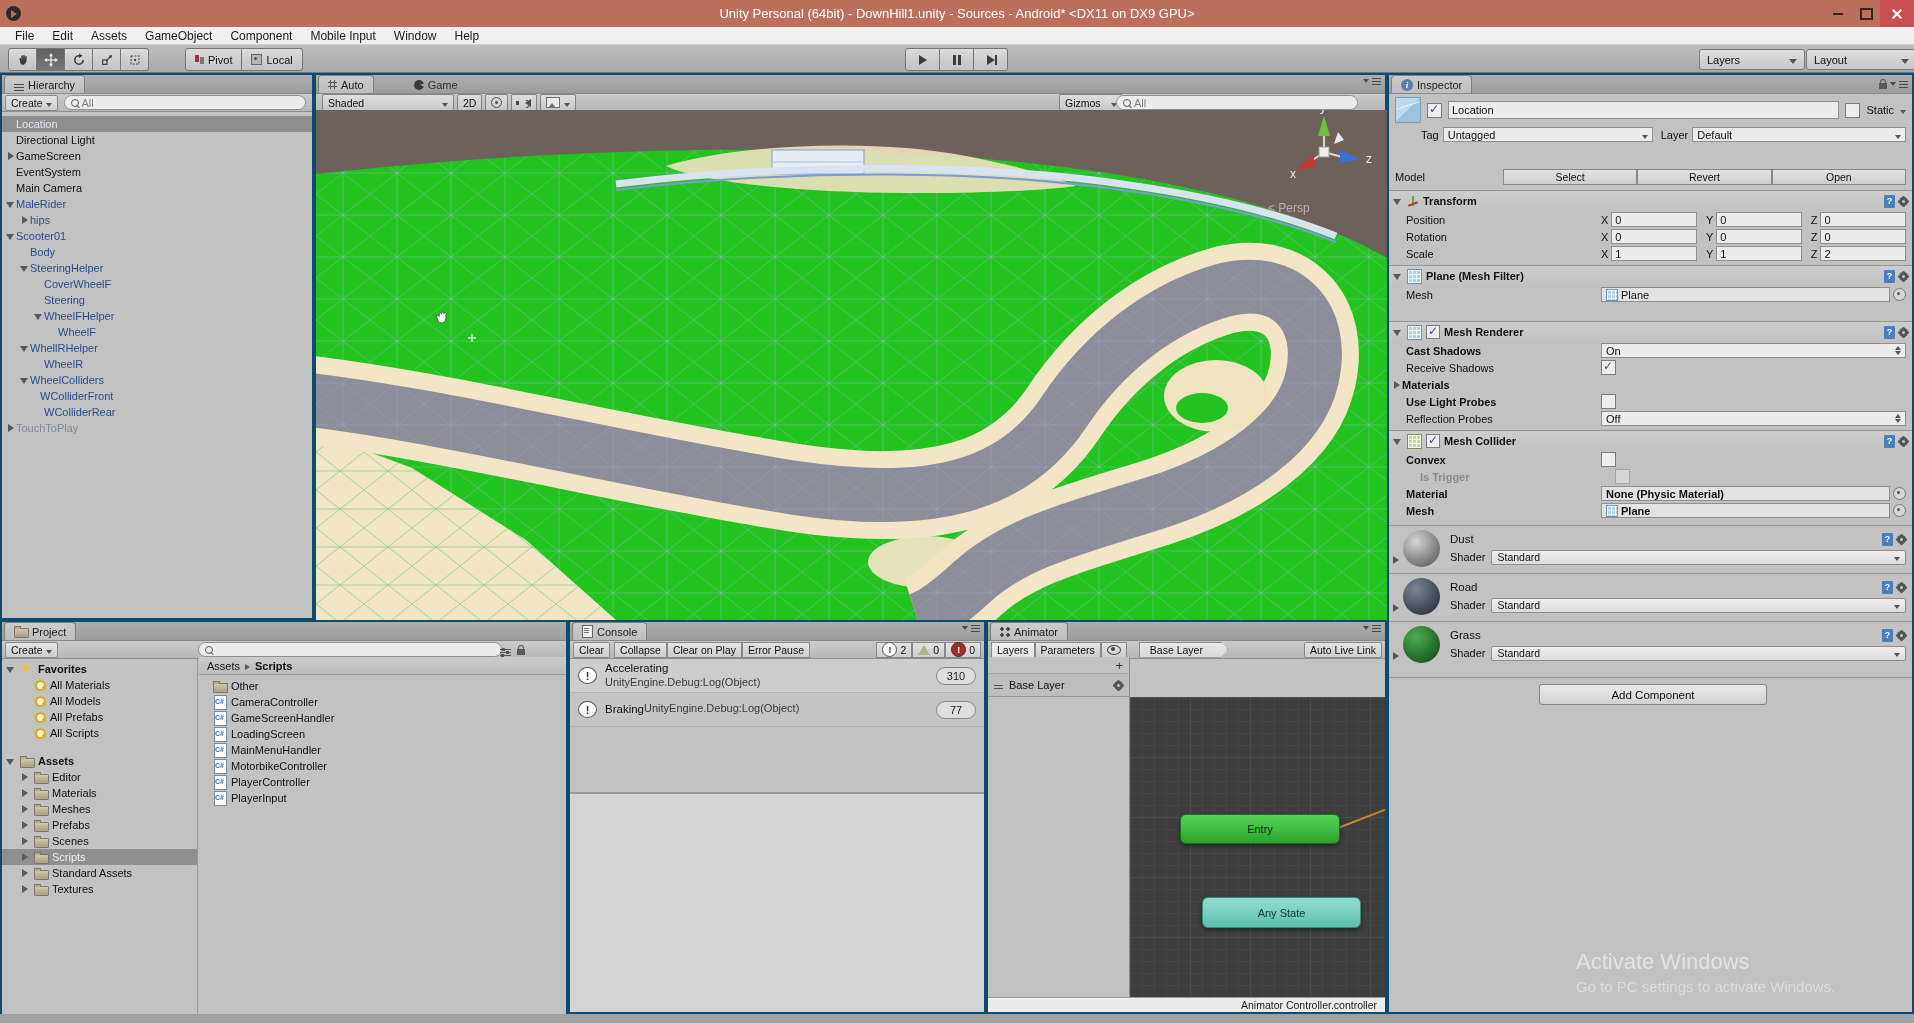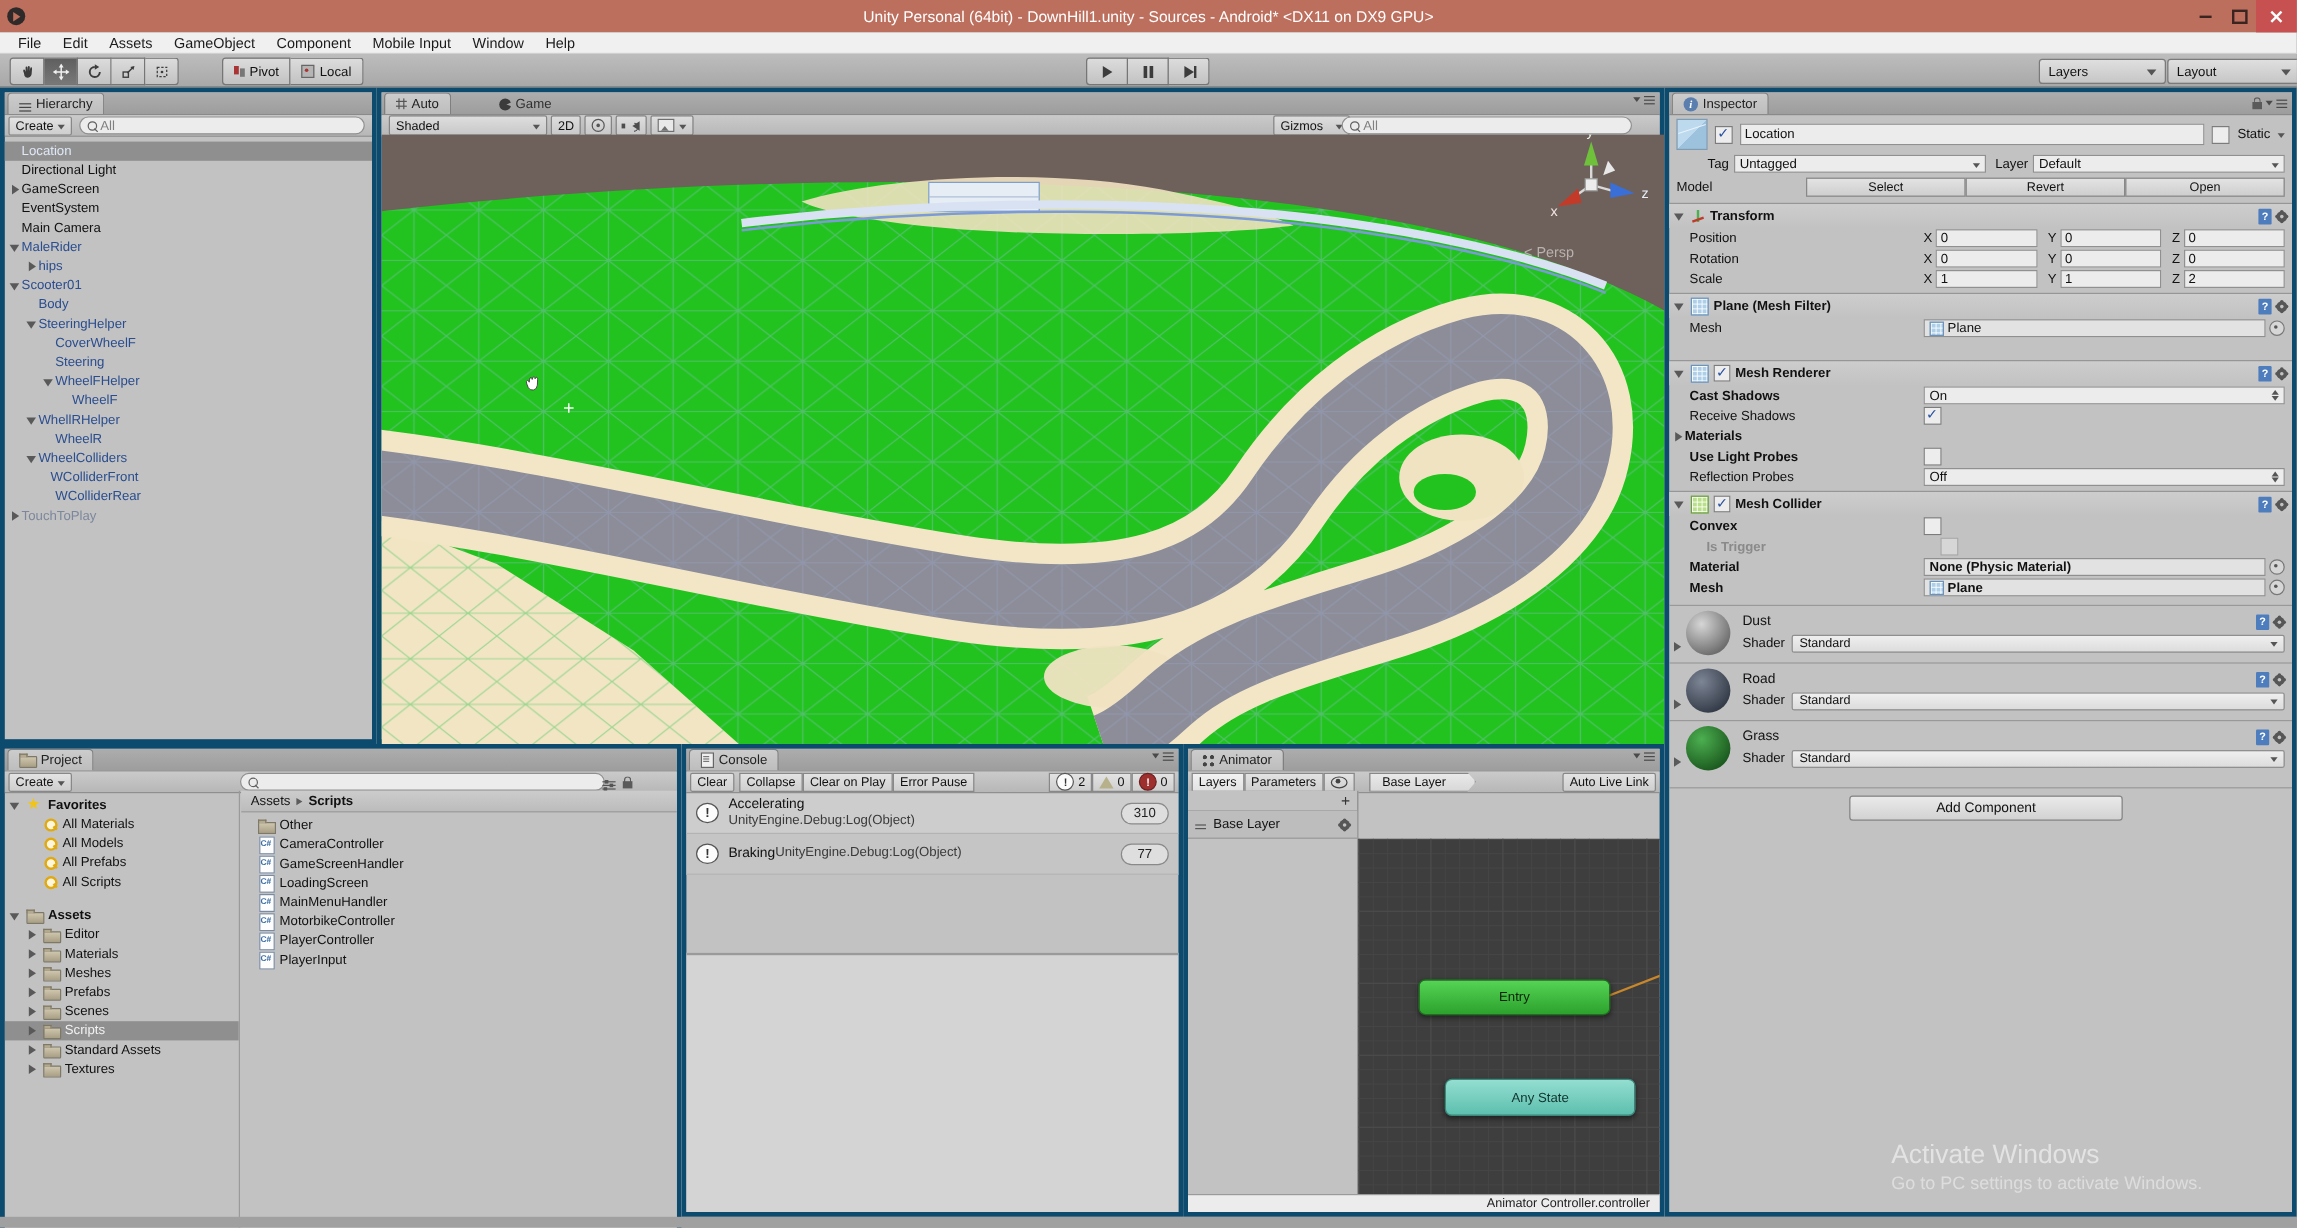--- a/index.html
+++ b/index.html
@@ -32,21 +32,21 @@
   .pl-btn:last-child{border-radius:0 3px 3px 0;}
   .i-pivot{width:9px;height:9px;position:relative;}
   .i-pivot::before{content:"";position:absolute;left:0;top:0;width:4px;height:7px;background:#a33;}
   .i-pivot::after{content:"";position:absolute;left:5px;top:2px;width:4px;height:7px;background:#777;}
   .i-local{width:9px;height:9px;background:#b5b5b5;border:1px solid #666;position:relative;}
   .i-local::after{content:"";position:absolute;left:2px;top:2px;width:3px;height:3px;border-radius:50%;background:#a33;}
   .ddbtn{height:19px;padding:0 7px;background:linear-gradient(#dfdfdf,#c6c6c6);border:1px solid #7a7a7a;border-radius:3px;display:flex;align-items:center;font-size:11px;}
   .ddbtn .caret{margin-left:auto;padding-left:10px;}
   .caret::after{content:"";display:inline-block;width:0;height:0;border-left:4px solid transparent;border-right:4px solid transparent;border-top:5px solid #555;}
   
-  .panel{position:absolute;background:#c2c2c2;border:4px solid #0c4a6e;box-sizing:border-box;}
+  .panel{position:absolute;background:#c2c2c2;border:2px solid #0c4a6e;box-sizing:border-box;}
   .tabstrip{height:18px;background:linear-gradient(#adadad,#9d9d9d);border-bottom:1px solid #8a8a8a;display:flex;align-items:flex-end;position:relative;}
   .tab{height:17px;margin-left:2px;padding:0 9px;display:flex;align-items:center;gap:4px;font-size:11px;color:#222;
        background:linear-gradient(#cccccc,#bdbdbd);border:1px solid #7f7f7f;border-bottom:none;border-radius:4px 4px 0 0;}
   .tab.inactive{background:transparent;border-color:transparent;color:#303030;}
   .pmenu{position:absolute;right:4px;top:4px;display:flex;align-items:center;gap:3px;}
   .pmenu .v::after{content:"";display:block;width:0;height:0;border-left:3px solid transparent;border-right:3px solid transparent;border-top:4px solid #4a4a4a;}
   .pmenu .l{width:9px;height:1px;background:#4a4a4a;box-shadow:0 3px 0 #4a4a4a,0 -3px 0 #4a4a4a;}
   .ptool{height:17px;background:linear-gradient(#cacaca,#b7b7b7);border-bottom:1px solid #8f8f8f;display:flex;align-items:center;padding:0 3px;position:relative;}
   .minibtn{height:14px;padding:0 5px;background:linear-gradient(#e3e3e3,#cecece);border:1px solid #888;border-radius:2px;display:flex;align-items:center;gap:3px;font-size:10.5px;}
   .search{background:#ececec;border:1px solid #8f8f8f;border-radius:8px;height:13px;display:flex;align-items:center;gap:3px;padding:0 6px;color:#808080;flex:1;}
@@ -496,21 +496,21 @@
     <span class="dropfield" style="max-width:200px;">
         <span>Untagged</span>
         <span class="tiny-caret" style="margin-left:auto;"></span>
       </span>
     <span style="margin-left:4px;">Layer</span>
     <span class="dropfield">
         <span>Default</span>
         <span class="tiny-caret" style="margin-left:auto;"></span>
       </span>
   </div>
-  <div style="display:flex;align-items:center;gap:2px;padding:1px 6px 5px 6px;">
+  <div style="display:flex;align-items:center;gap:2px;padding:1px 6px 5px 6px;margin-top:23px;">
     <span style="width:106px;">Model</span>
     <div style="flex:1;display:flex;">
 
     <span class="minibtn" style="flex:1;justify-content:center;border-radius:0;">Select</span>
         <span class="minibtn" style="flex:1;justify-content:center;border-radius:0;">Revert</span>
         <span class="minibtn" style="flex:1;justify-content:center;border-radius:0;">Open</span>
       </div>
   </div>
 
   <div class="comp-head">

